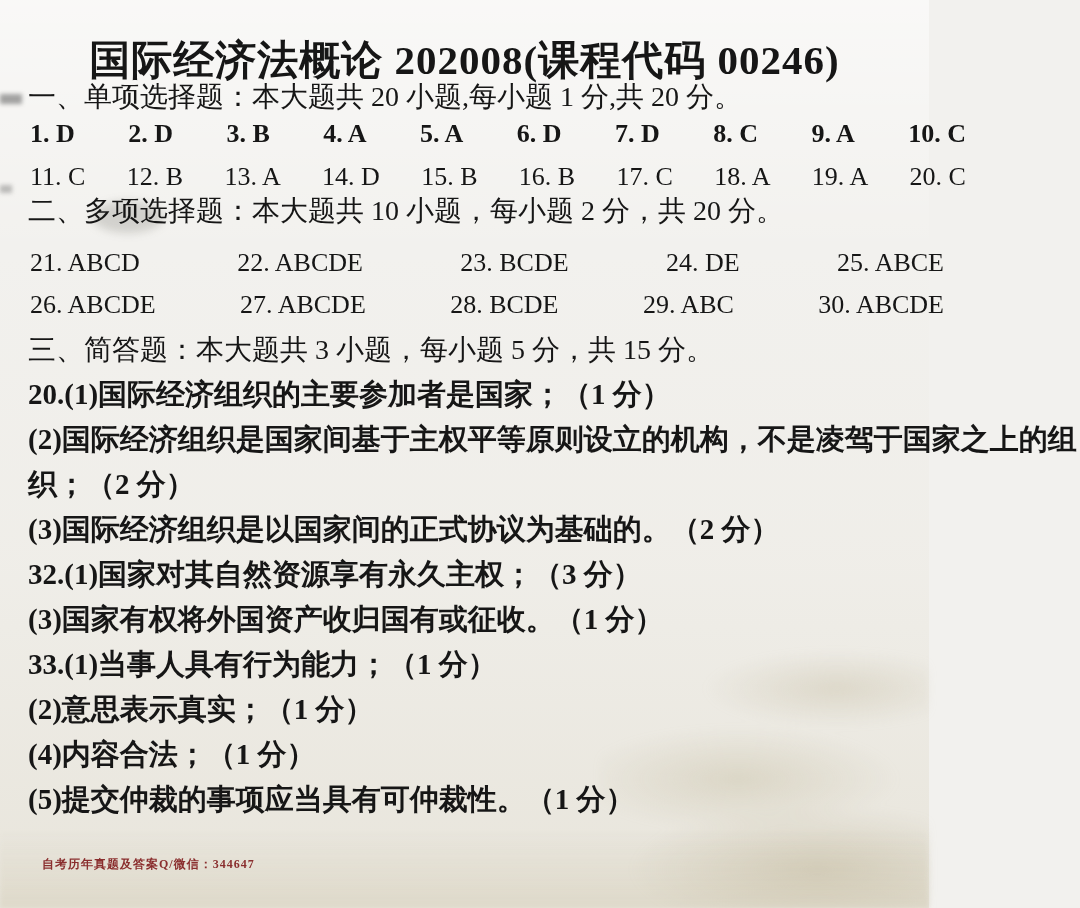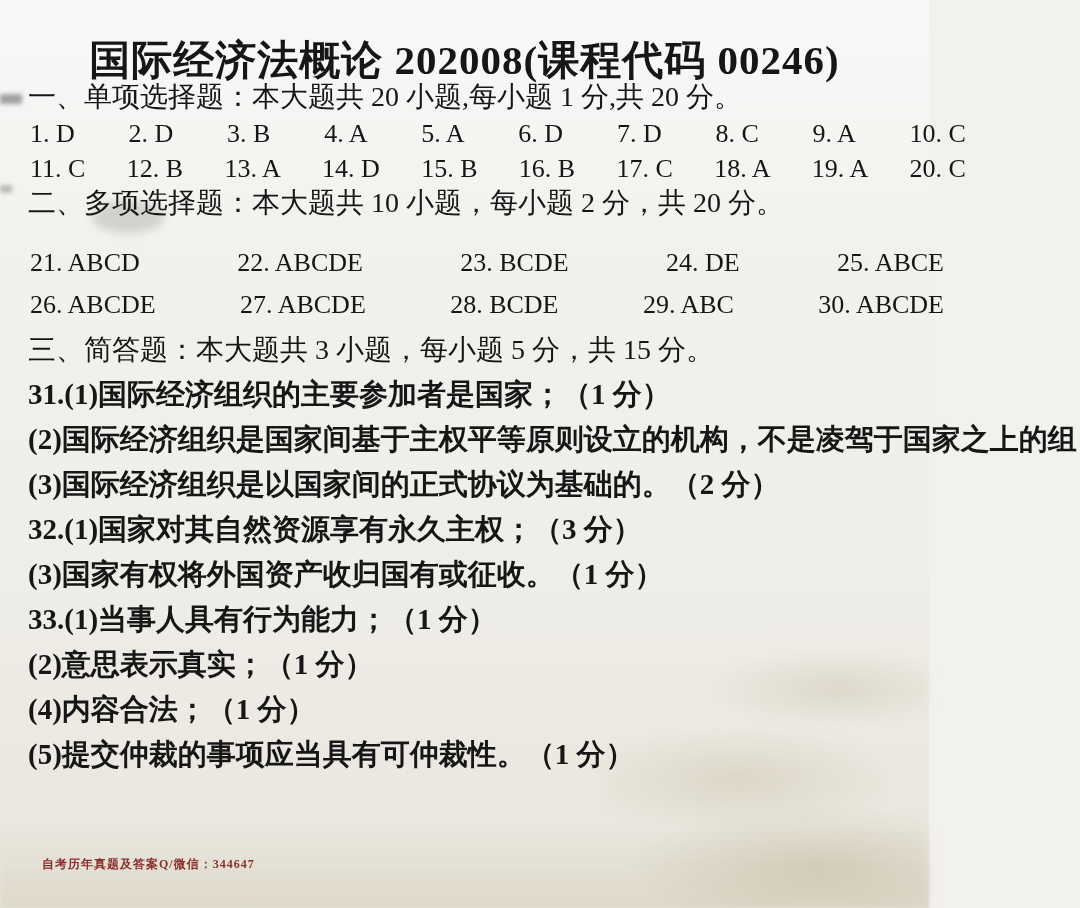--- a/index.html
+++ b/index.html
@@ -43,30 +43,30 @@
   
   .title {
     position: absolute; top: 6px; left: 0; width: 100%;
     text-align: center; font-size: 41px; font-weight: 700; letter-spacing: 1px;
     white-space: nowrap;
   }
   .sec-heading {
     position: absolute; left: 28px; font-size: 28px; font-weight: 400; white-space: nowrap;
   }
   .sec1 { top: 78px; }
-  .sec2 { top: 184px; }
+  .sec2 { top: 192px; }
   .sec3 { top: 331px; }
 
   .ans-row {
     position: absolute; left: 30px; display: flex; justify-content: space-between;
     font-size: 26px; font-weight: 400; white-space: nowrap;
   }
   .srow { width: 936px; }
-  .srow1 { top: 119px; }
-  .srow2 { top: 154px; }
+  .srow1 { top: 119px; font-weight: bold; }
+  .srow2 { top: 162px; }
   .mrow { width: 914px; text-align: center; }
   .mrow1 { top: 248px; }
   .mrow2 { top: 290px; }
 
   .lines { position: absolute; top: 372px; left: 28px; width: 1034px; }
   .line { height: 45px; line-height: 45px; font-size: 29px; font-weight: 600; white-space: nowrap; }
 
   .watermark {
     position: absolute; top: 856px; left: 42px;
     font-size: 12px; font-weight: 700; color: #8a2e2e; letter-spacing: 1px; white-space: nowrap; font-family: Liberation Serif, serif;
@@ -128,22 +128,23 @@
     <span class="ans">26. ABCDE</span>
     <span class="ans">27. ABCDE</span>
     <span class="ans">28. BCDE</span>
     <span class="ans">29. ABC</span>
     <span class="ans">30. ABCDE</span>
   </div>
 
   <div class="sec-heading sec3">三、简答题：本大题共 3 小题，每小题 5 分，共 15 分。</div>
 
   <div class="lines">
-    <div class="line">31.(1)国际经济组织的主要参加者是国家；（1 分）</div>
+    <div class="line">20.(1)国际经济组织的主要参加者是国家；（1 分）</div>
     <div class="line">(2)国际经济组织是国家间基于主权平等原则设立的机构，不是凌驾于国家之上的组</div>
+    <div class="line">织；（2 分）</div>
     <div class="line">(3)国际经济组织是以国家间的正式协议为基础的。（2 分）</div>
     <div class="line">32.(1)国家对其自然资源享有永久主权；（3 分）</div>
     <div class="line">(3)国家有权将外国资产收归国有或征收。（1 分）</div>
     <div class="line">33.(1)当事人具有行为能力；（1 分）</div>
     <div class="line">(2)意思表示真实；（1 分）</div>
     <div class="line">(4)内容合法；（1 分）</div>
     <div class="line">(5)提交仲裁的事项应当具有可仲裁性。（1 分）</div>
   </div>
 
   <div class="watermark">自考历年真题及答案Q/微信：344647</div>

